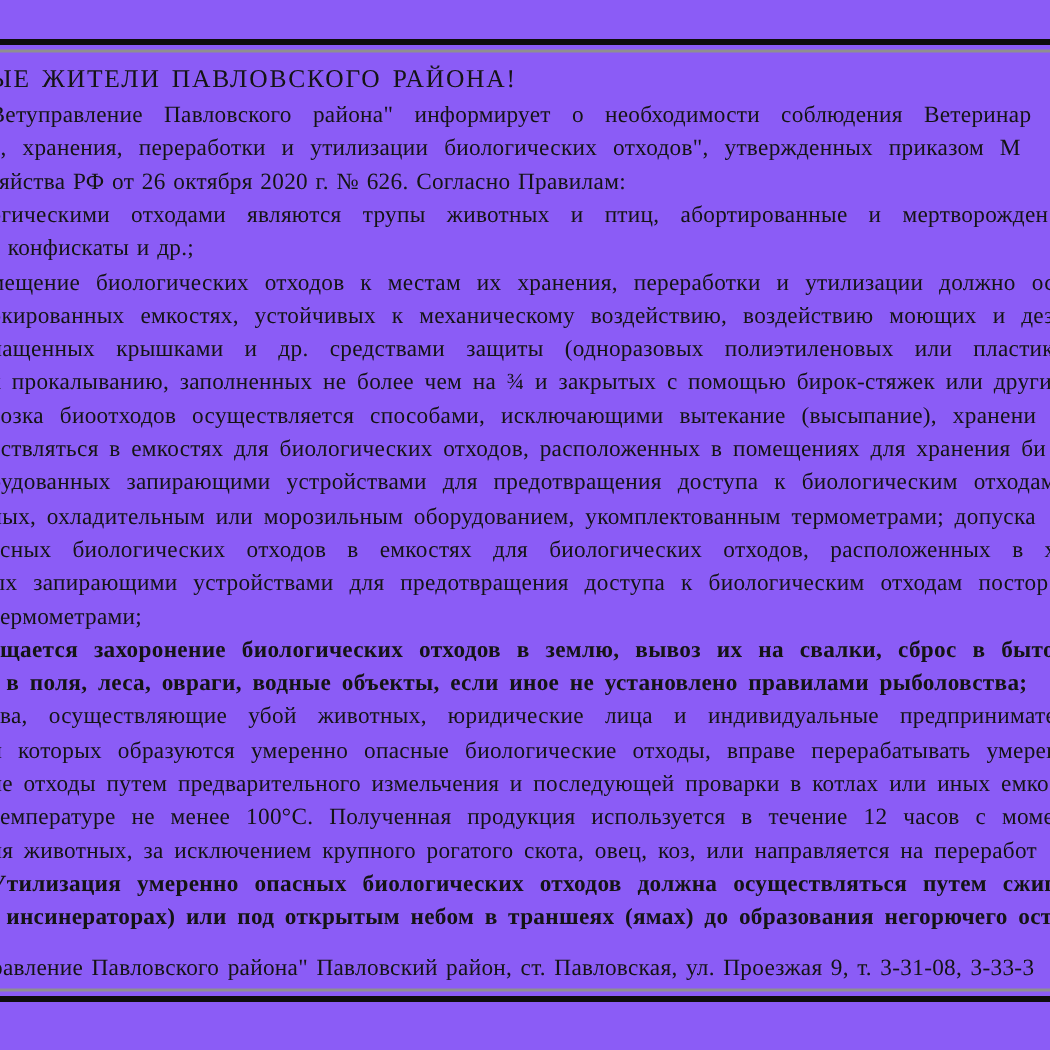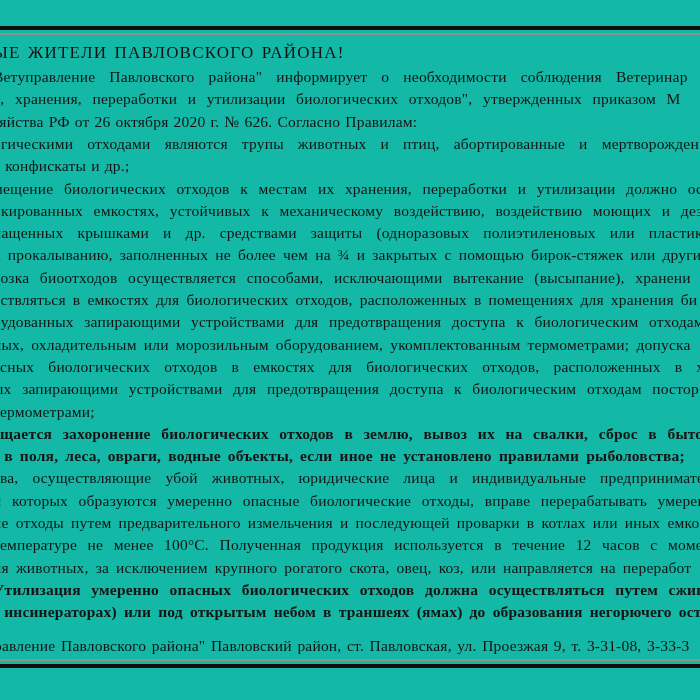--- a/index.html
+++ b/index.html
@@ -1,21 +1,21 @@
 <!DOCTYPE html>
 <html><head>
 <meta charset="utf-8">
 <style>
   html,body{margin:0;padding:0;}
   body{
     width:700px;height:700px;overflow:hidden;background:#ffffff;
     font-family:"Liberation Serif","DejaVu Serif",serif;
     color:#141414;
   }
-  .page{position:absolute;left:0;top:0;width:700px;height:700px;overflow:hidden;background:#14b8a6;}
+  .page{position:absolute;left:0;top:0;width:700px;height:700px;overflow:hidden;background:#8b5cf6;}
   .rule{position:absolute;left:-5px;right:-5px;}
   .rule-thick{background:#0d0d0d;height:4px;}
   .rule-thin{background:#8f8f8f;height:2px;}
   #rule-top-thick{top:26px;}
   #rule-top-thin{top:33px;}
   #rule-bottom-thin{top:659px;}
   #rule-bottom-thick{top:664px;}
   .line{
     position:absolute;left:-7px;right:auto;
     white-space:nowrap;

